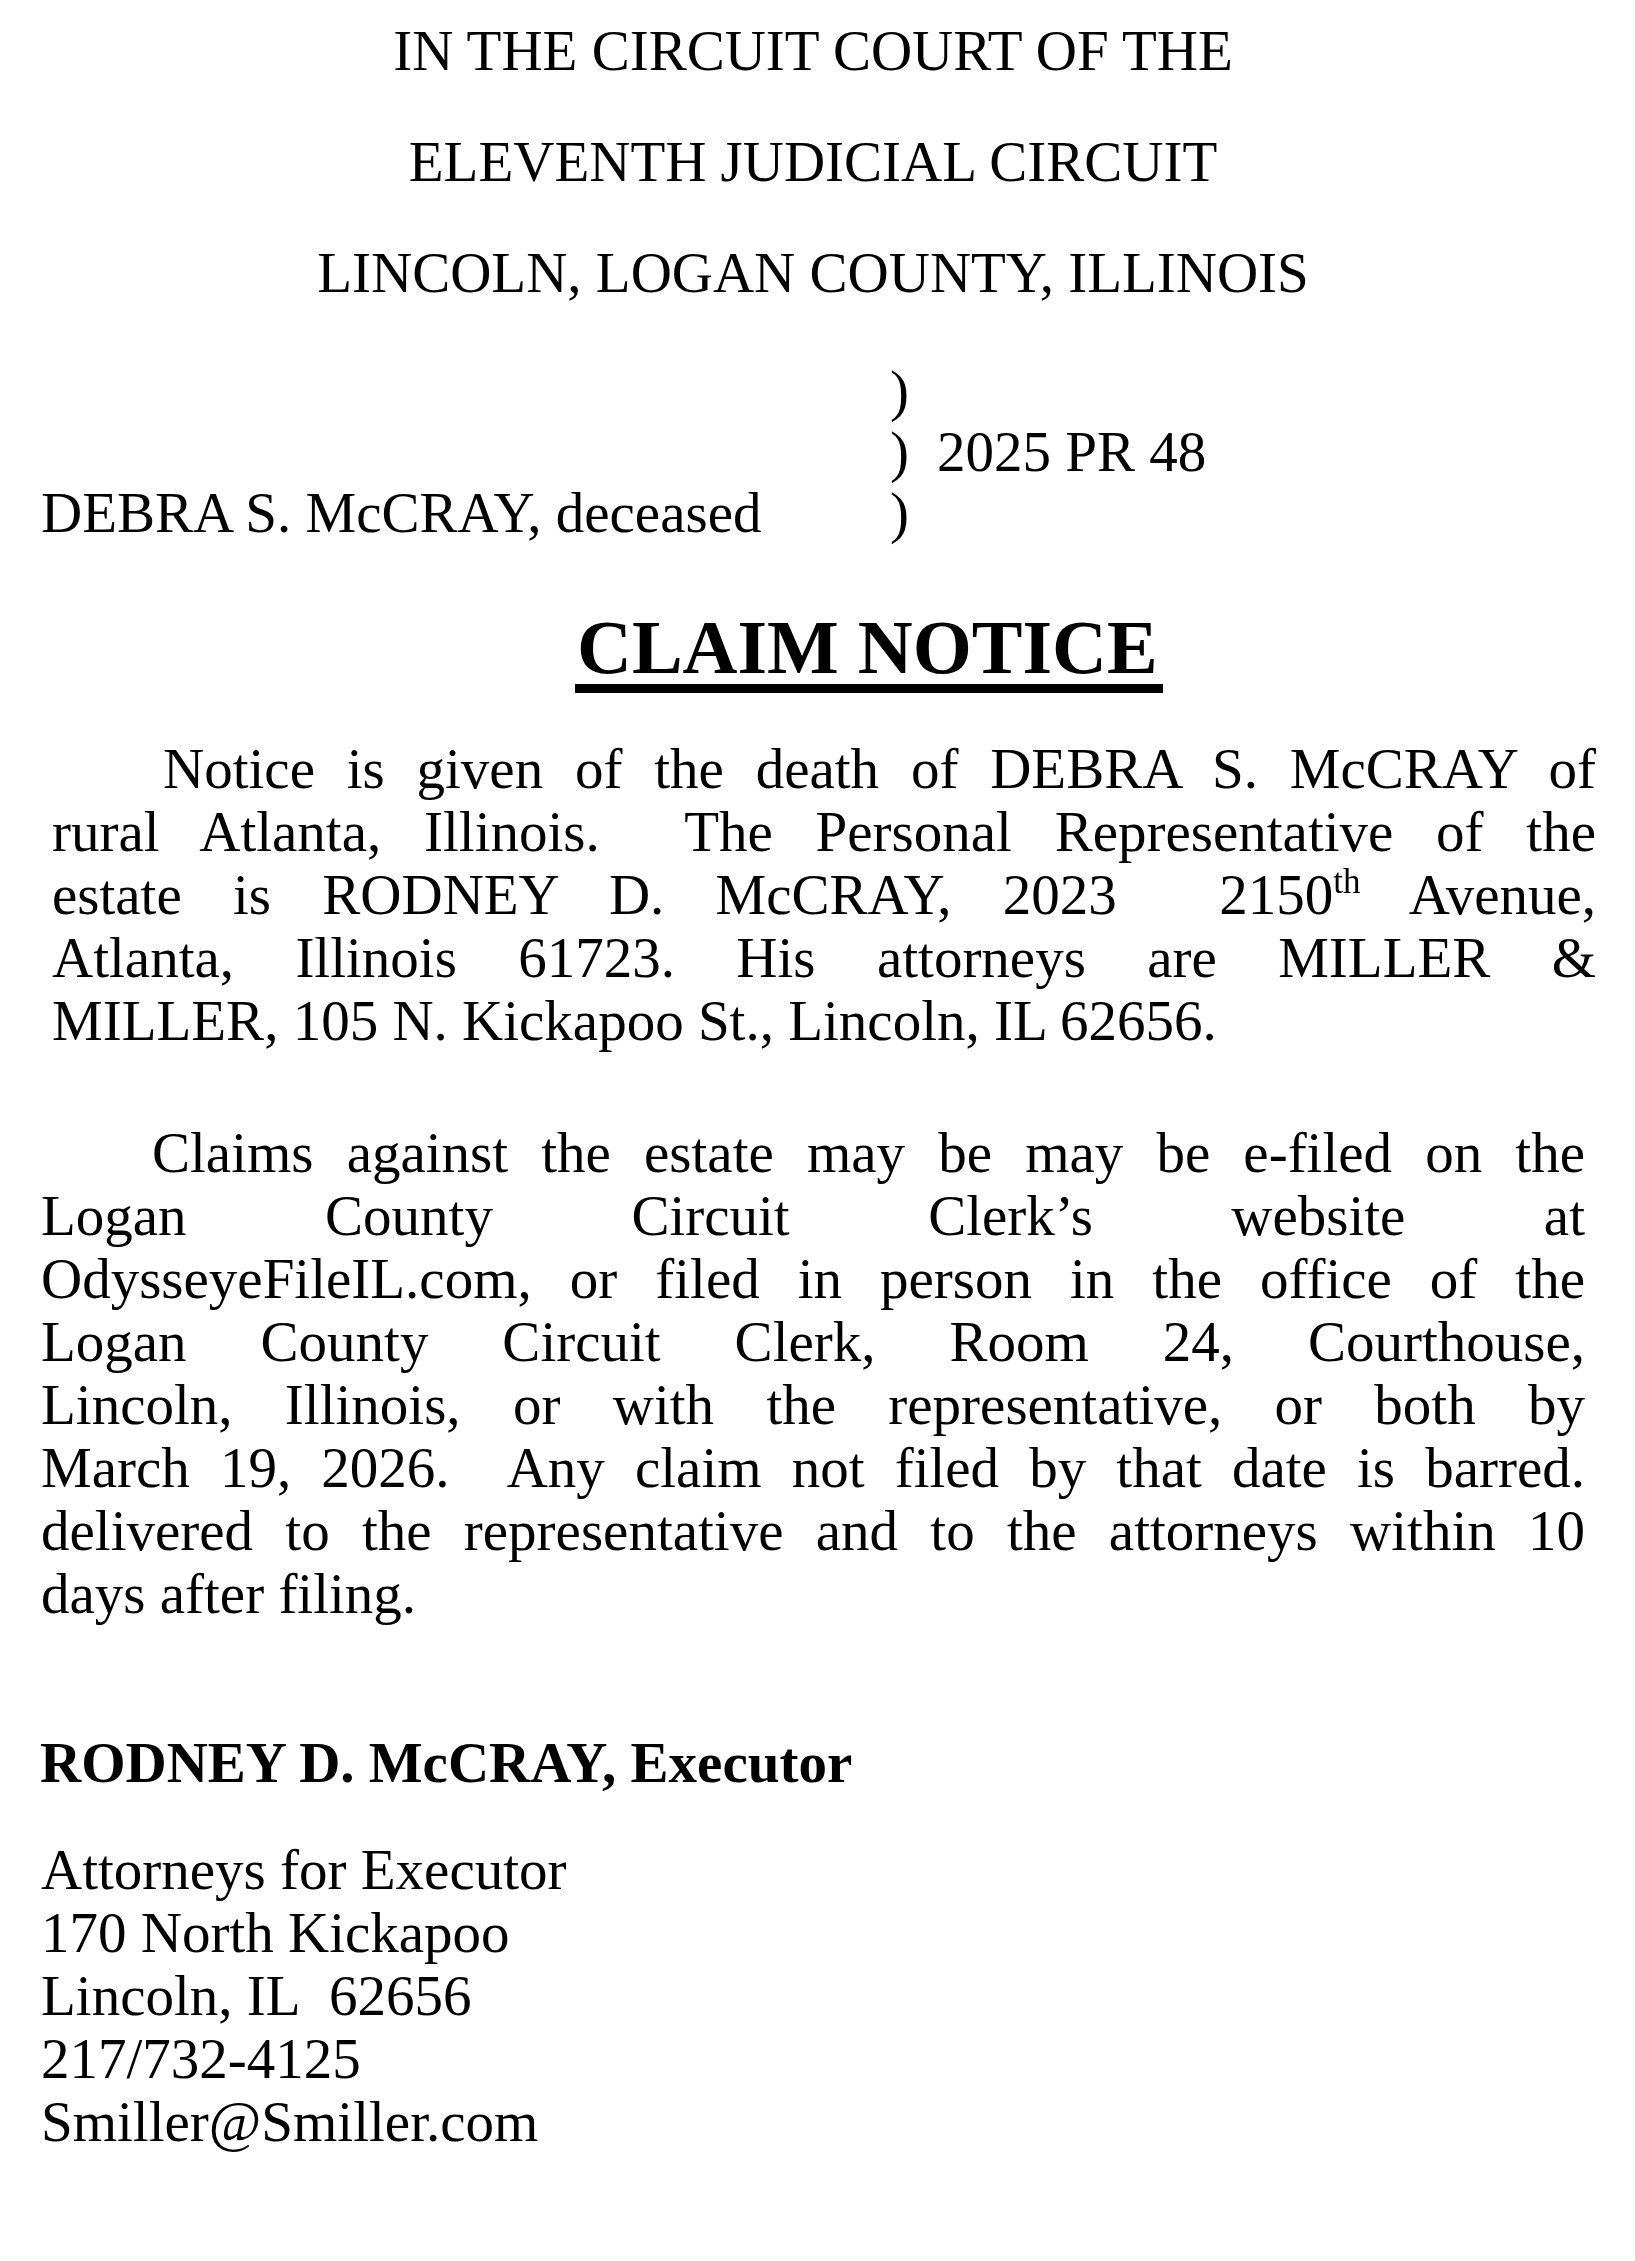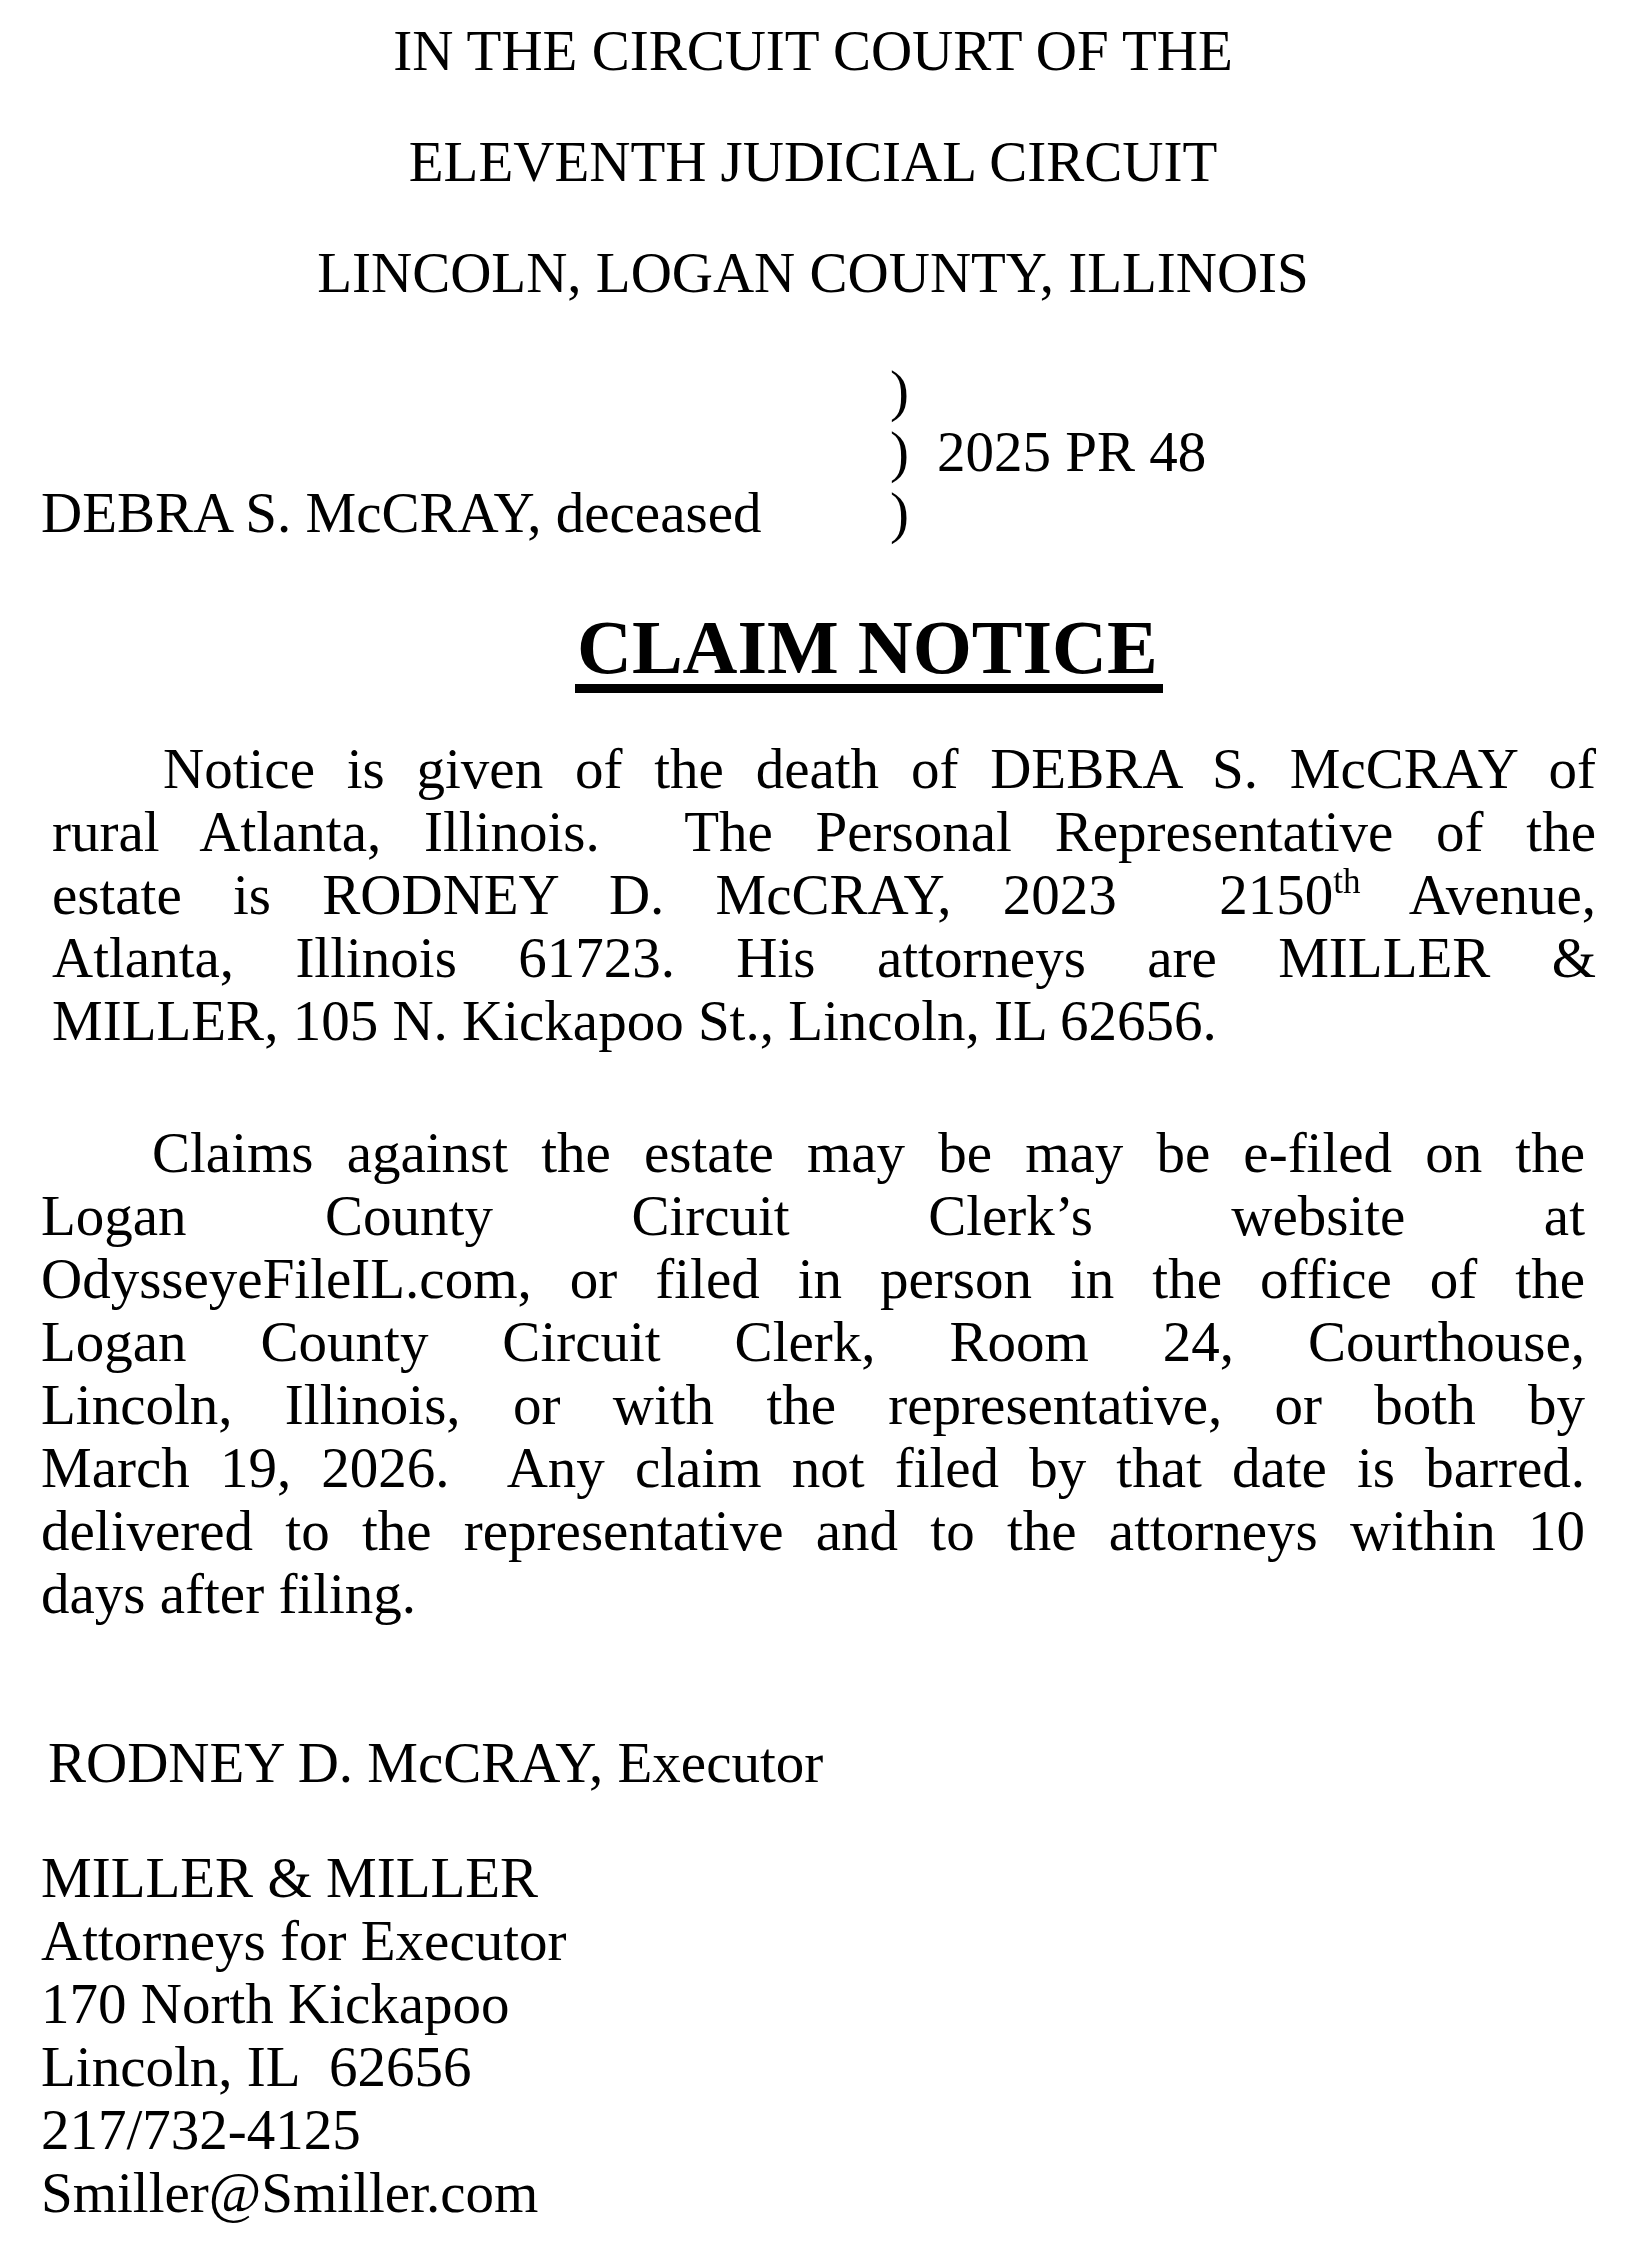--- a/index.html
+++ b/index.html
@@ -20,21 +20,21 @@
   .cap-row{position:relative;height:61px;}
   .cap-paren{position:absolute;left:849px;top:0;}
   
   #claim-title{left:577px;top:606px;font-size:76px;line-height:82px;font-weight:bold;white-space:nowrap;}
   #title-underline{left:575px;top:684px;width:588px;height:9.1px;background:#000000;}
   
   #para1{left:52px;top:737px;width:1544px;}
   #para2{left:41px;top:1121px;width:1544px;}
   .sup{font-size:35px;line-height:0;position:relative;top:-21.3px;}
   
-  #sig-executor{left:48px;top:1731px;width:1544px;font-weight:normal;}
+  #sig-executor{left:40px;top:1731px;width:1544px;font-weight:bold;}
   #sig-firm{left:41px;top:1838px;width:1544px;}
 </style>
 </head>
 <body>
 
 <div id="court-header" class="abs">
   <div>IN THE CIRCUIT COURT OF THE</div>
   <div>ELEVENTH JUDICIAL CIRCUIT</div>
   <div>LINCOLN, LOGAN COUNTY, ILLINOIS</div>
 </div>
@@ -71,20 +71,19 @@
   <div class="line j">Logan County Circuit Clerk, Room 24, Courthouse,</div>
   <div class="line j">Lincoln, Illinois, or with the representative, or both by</div>
   <div class="line j"><span class="b">March 19, 2026</span><span>.&nbsp; Any claim not filed by that date is barred.</span></div>
   <div class="line j">delivered to the representative and to the attorneys within 10</div>
   <div class="line left">days after filing.</div>
 </div>
 
 <div id="sig-executor" class="abs doc">RODNEY D. McCRAY, Executor</div>
 
 <div id="sig-firm" class="abs doc">
-  <div class="line b">MILLER &amp; MILLER</div>
   <div class="line">Attorneys for Executor</div>
   <div class="line">170 North Kickapoo</div>
   <div class="line">Lincoln, IL&nbsp; 62656</div>
   <div class="line">217/732-4125</div>
   <div class="line">Smiller@Smiller.com</div>
 </div>
 
 
 </body></html>

